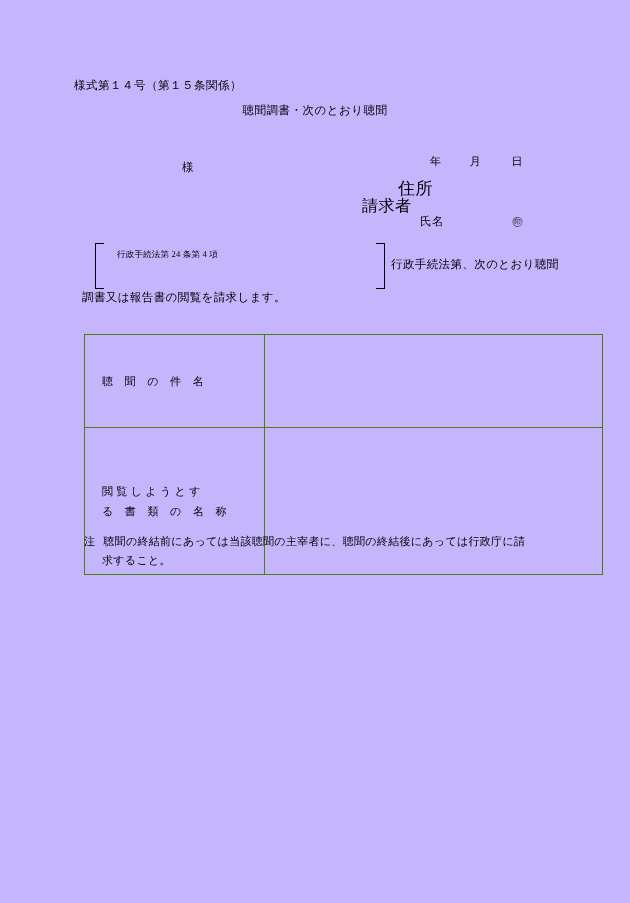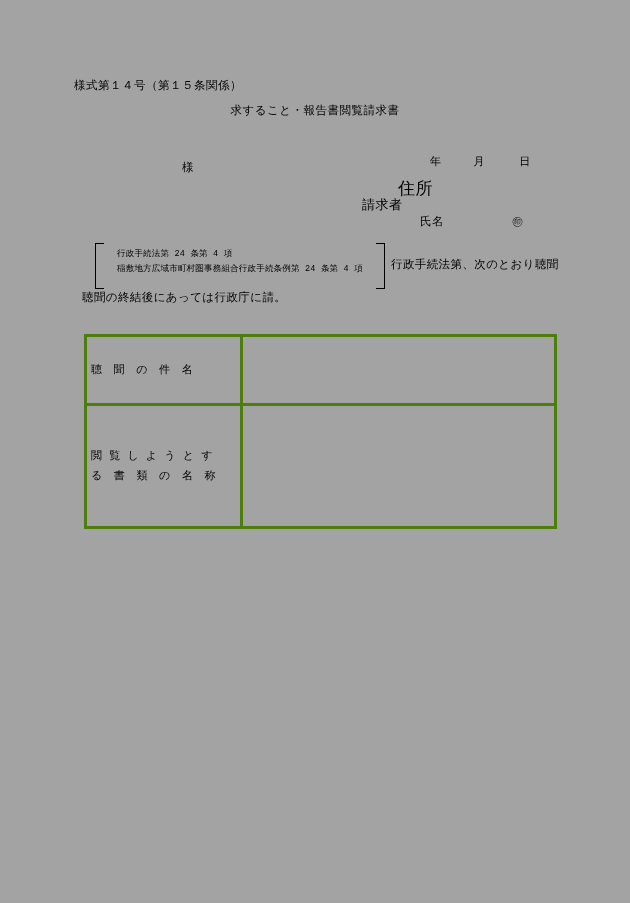--- a/index.html
+++ b/index.html
@@ -11,22 +11,21 @@
     height: 903px;
     background: #ffffff;
     font-family: "Liberation Serif", "DejaVu Serif", serif;
     color: #000000;
     position: relative;
     overflow: hidden;
   }
   .page {
     position: absolute;
     inset: 0;
-    background: #a3a3a3;
-    font-family: Liberation Mono, monospace;
+    background: #c4b5fd;
   }
 
   
   .form-number {
     position: absolute;
     left: 74px;
     top: 78px;
     font-size: 11.5px;
     letter-spacing: 0.5px;
     white-space: nowrap;
@@ -67,21 +66,21 @@
     position: absolute;
     left: 398px;
     top: 177px;
     font-size: 17px;
     letter-spacing: 0.5px;
   }
   .req-label {
     position: absolute;
     left: 362px;
     top: 196px;
-    font-size: 13px;
+    font-size: 16px;
     letter-spacing: 0.5px;
   }
   .req-name {
     position: absolute;
     left: 420px;
     top: 214px;
     font-size: 11.5px;
     letter-spacing: 0.5px;
   }
   .seal-mark {
@@ -147,23 +146,23 @@
   
   .form-table {
     position: absolute;
     left: 84px;
     top: 334px;
     width: 448px;
     border-collapse: collapse;
     table-layout: fixed;
   }
   .form-table td {
-    border: 3px solid #4d7c0f;
+    border: 1px solid #4d7c0f;
     vertical-align: middle;
-    padding: 4px;
+    padding: 17px;
   }
   .cell-label {
     width: 145px;
     font-size: 11px;
     letter-spacing: 0.3px;
     padding: 0 10px 0 14px;
     line-height: 1.85;
   }
   .cell-value {
     width: 303px;
@@ -185,21 +184,21 @@
   .note .note-head { margin-right: 8px; }
   .note .note-l2 { display: block; padding-left: 18px; }
 </style>
 </head>
 <body>
 
 <div class="page">
 
   <div class="form-number">様式第１４号（第１５条関係）</div>
 
-  <div class="doc-title">求すること・報告書閲覧請求書</div>
+  <div class="doc-title">聴聞調書・次のとおり聴聞</div>
 
   <div class="date-line">
     <span class="gap-y">年</span>
     <span class="gap-m">月</span>
     <span>日</span>
   </div>
 
   <div class="addressee">様</div>
 
   <div class="req-address">住所</div>
@@ -208,39 +207,42 @@
 
   <div class="req-name">氏名</div>
 
   <div class="seal-mark">㊞</div>
 
   <div class="basis-block">
     <div class="bracket left"></div>
     <div class="bracket right"></div>
     <div class="basis-lines">
       <div>行政手続法第 24 条第 4 項</div>
-      <div>稲敷地方広域市町村圏事務組合行政手続条例第 24 条第 4 項</div>
     </div>
     <div class="basis-tail">行政手続法第、次のとおり聴聞</div>
   </div>
 
-  <div class="continuation">聴聞の終結後にあっては行政庁に請。</div>
+  <div class="continuation">調書又は報告書の閲覧を請求します。</div>
 
   <table class="form-table">
     <tbody>
       <tr class="row-1">
         <td class="cell-label">
           <span class="label-line">聴　聞　の　件　名</span>
         </td>
         <td class="cell-value"></td>
       </tr>
       <tr class="row-2">
         <td class="cell-label">
           <span class="label-line">閲 覧 し よ う と す</span>
           <span class="label-line">る　書　類　の　名　称</span>
         </td>
         <td class="cell-value"></td>
       </tr>
     </tbody>
   </table>
 
+  <div class="note">
+    <span class="note-head">注</span><span>聴聞の終結前にあっては当該聴聞の主宰者に、聴聞の終結後にあっては行政庁に請</span>
+    <span class="note-l2">求すること。</span>
+  </div>
 
 </div>
 
 </body></html>

